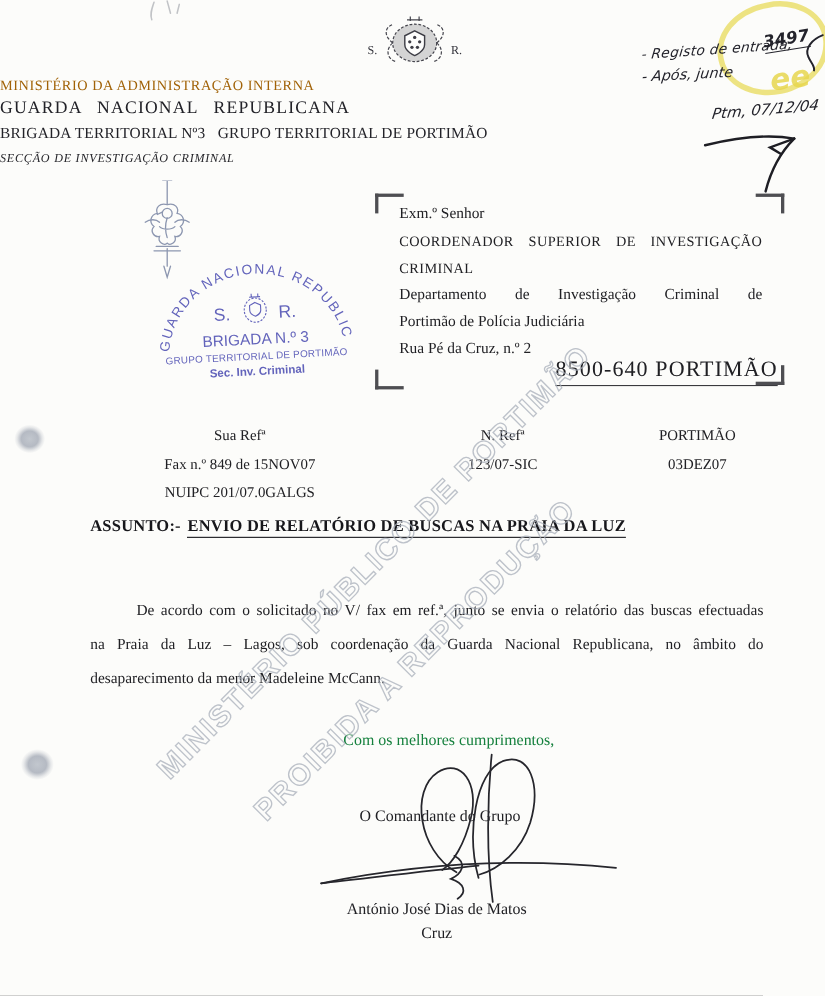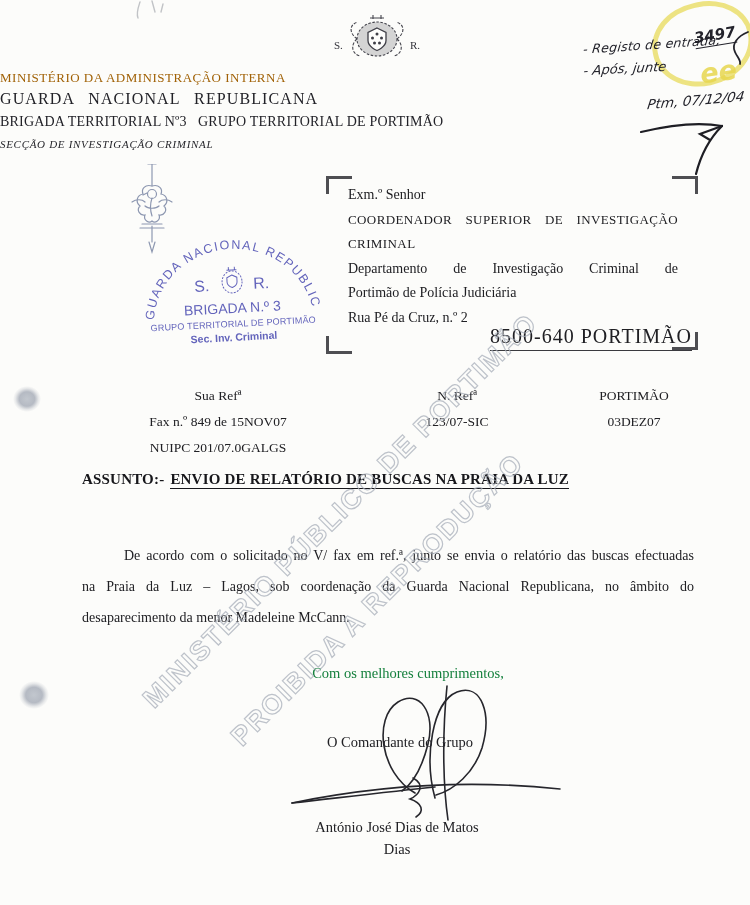--- a/index.html
+++ b/index.html
@@ -10,21 +10,21 @@
   }
   .crest-svg { position:absolute; left:330px; top:12px; }
   .h-ministry { position:absolute; top:70px; width:750px; font-size:13px; letter-spacing:.5px; color:#a16207; }
   .h-force { position:absolute; top:90px; width:750px; font-size:16px; letter-spacing:1.1px; word-spacing:9px; color:#222228; }
   .h-brigade { position:absolute; top:114px; width:750px; font-size:14px; letter-spacing:.2px; white-space:pre; color:#222228; }
   .h-section { position:absolute; top:138px; width:750px; font-size:11px; font-style:italic; letter-spacing:.7px; color:#26262b; }
   
   .emblem-svg { position:absolute; left:112px; top:164px; z-index:2; opacity:.85; }
   .stamp-svg { position:absolute; left:136px; top:210px; z-index:2; transform:rotate(-3deg); opacity:.95; }
   
-  .addr { position:absolute; left:326px; top:176px; width:372px; height:178px; z-index:2; }
+  .addr { position:absolute; left:341px; top:176px; width:372px; height:178px; z-index:2; }
   .bracket { position:absolute; width:26px; height:18px; }
   .bk-tl { left:0; top:0; border-left:3px solid #4e4e52; border-top:3px solid #4e4e52; }
   .bk-tr { right:0; top:0; border-right:3px solid #4e4e52; border-top:3px solid #4e4e52; }
   .bk-bl { left:0; bottom:0; border-left:3px solid #4e4e52; border-bottom:3px solid #4e4e52; }
   .bk-br { right:0; bottom:4px; border-right:3px solid #4e4e52; border-bottom:3px solid #4e4e52; }
   .addr-text { position:absolute; left:22px; top:7px; width:330px; font-size:14px; line-height:24.5px; color:#202024; }
   .addr-line.stretch { text-align:justify; text-align-last:justify; }
   .addr-caps { font-size:13px; letter-spacing:.4px; }
   .addr-postal { position:absolute; right:6px; bottom:3px; font-size:20px; letter-spacing:1px;
                  border-bottom:1.5px solid #3a3a3e; padding-bottom:2px; color:#202024; }
@@ -189,21 +189,21 @@
       <path d="M130 115 C 95 95, 88 40, 113 24 C 134 11, 151 34, 143 66 C 137 90, 127 106, 117 113"></path>
       <path d="M150 120 C 139 80, 147 24, 172 14 C 197 5, 207 36, 197 70 C 189 95, 169 112, 151 117"></path>
       <path d="M162 8 C 158 48, 157 100, 163 142"></path>
       <path d="M7 125 C 80 110, 170 100, 275 111"></path>
       <path d="M7 125 C 60 119, 110 113, 150 109"></path>
       <path d="M128 100 C 141 107, 134 117, 125 121 C 137 125, 140 133, 131 139"></path>
     </g>
   </svg>
 
   <div class="sig-name">António José Dias de Matos</div>
-  <div class="sig-rank">Dias</div>
+  <div class="sig-rank">Cruz</div>
 
   <div class="wm wm1">MINISTÉRIO PÚBLICO DE PORTIMÃO</div>
   <div class="wm wm2">PROIBIDA A REPRODUÇÃO</div>
 
   <div class="hl-circle"></div>
   <div class="hl-scribble">ee</div>
   <div class="hand hw-num">3497</div>
   <div class="hand hw-note1">- Registo de entrada;</div>
   <div class="hand hw-note2">- Após, junte</div>
   <div class="hand hw-date">Ptm, 07/12/04</div>

